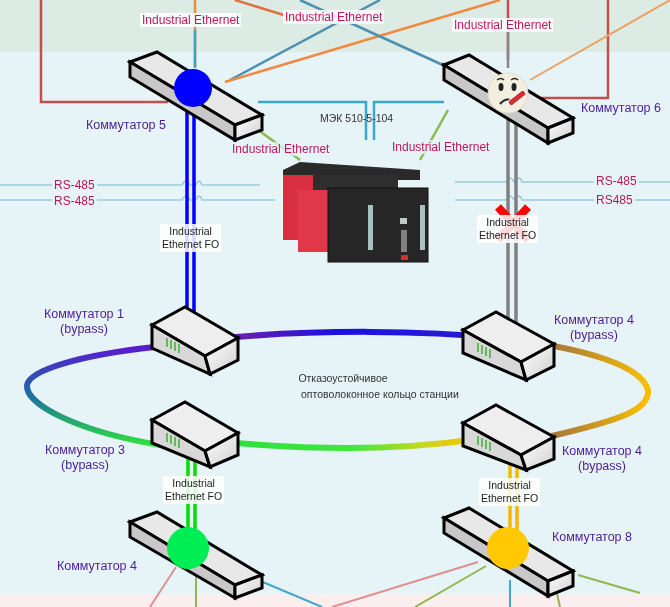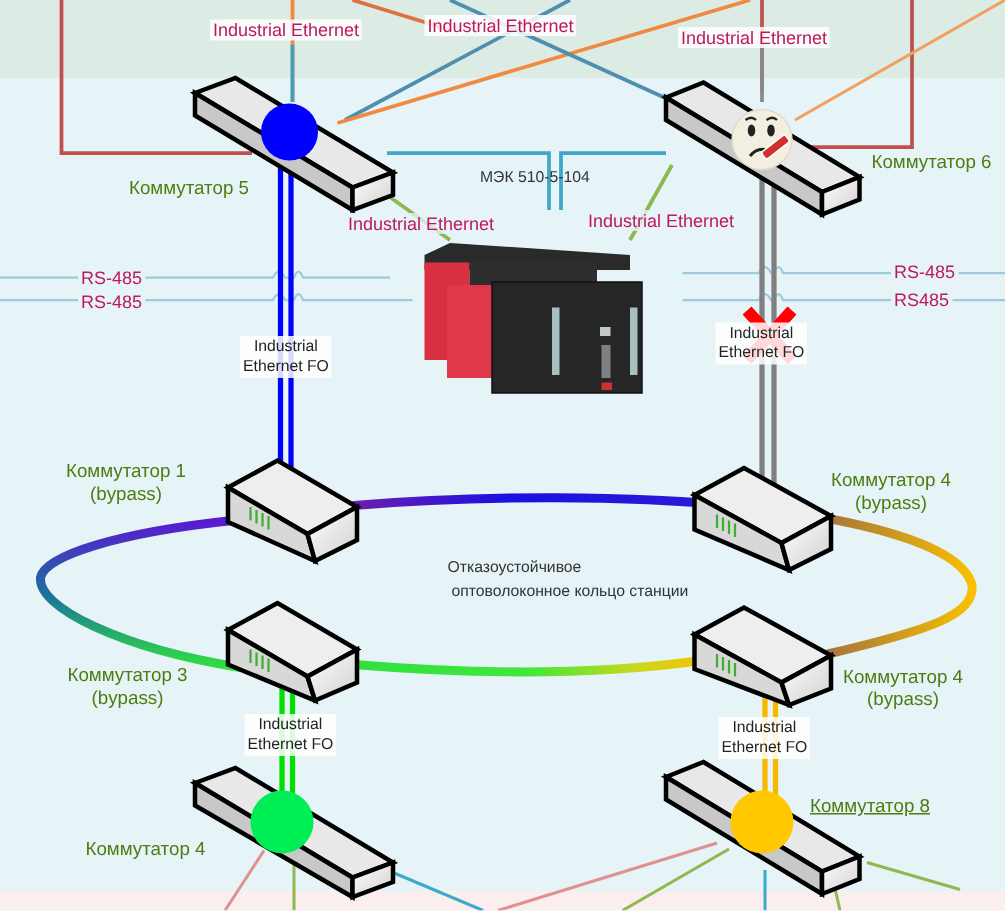--- a/index.html
+++ b/index.html
@@ -1,20 +1,20 @@
 <!DOCTYPE html>
 <html><head>
 <meta charset="utf-8">
 <style>
   html, body { margin: 0; padding: 0; }
   body { width: 670px; height: 607px; overflow: hidden; font-family: "Liberation Sans", sans-serif; }
   #stage { position: relative; width: 670px; height: 607px; background: #e6f3f7; overflow: hidden; }
   #stage svg { position: absolute; left: 0; top: 0; }
   .lbl { position: absolute; font-size: 12px; color: #be185d; background: rgba(255,255,255,0.85); padding: 0 2px; line-height: 14px; white-space: nowrap; }
-  .lbl-sw { position: absolute; font-size: 12.5px; color: #4d7c0f; line-height: 15px; text-align: center; white-space: nowrap; }
+  .lbl-sw { position: absolute; font-size: 12.5px; color: #4c1d95; line-height: 15px; text-align: center; white-space: nowrap; }
   .lbl-small { position: absolute; font-size: 10.5px; color: #333; line-height: 13px; text-align: center; white-space: nowrap; }
   .lbl-fo { position: absolute; font-size: 10.5px; color: #222; background: rgba(255,255,255,0.85); line-height: 13px; text-align: center; white-space: nowrap; padding: 1px 2px; }
 </style>
 </head>
 <body>
 
 <div id="stage">
   <svg width="670" height="607" viewBox="0 0 670 607">
     <defs>
       <linearGradient id="ringTop" x1="0" y1="0" x2="1" y2="0">
@@ -247,14 +247,14 @@
     <div>Коммутатор 4</div>
     <div>(bypass)</div>
   </div>
 
   <div class="lbl-small" style="left:258px;top:372px;width:170px;">
     <div>Отказоустойчивое</div>
     <div style="margin-top:3px;margin-left:43px;">оптоволоконное кольцо станции</div>
   </div>
 
   <div class="lbl-sw" style="left:57px;top:559px;">Коммутатор 4</div>
-  <div class="lbl-sw" style="left:540px;top:530px;text-decoration:underline;">Коммутатор 8</div>
+  <div class="lbl-sw" style="left:552px;top:530px;">Коммутатор 8</div>
 </div>
 
 </body></html>

